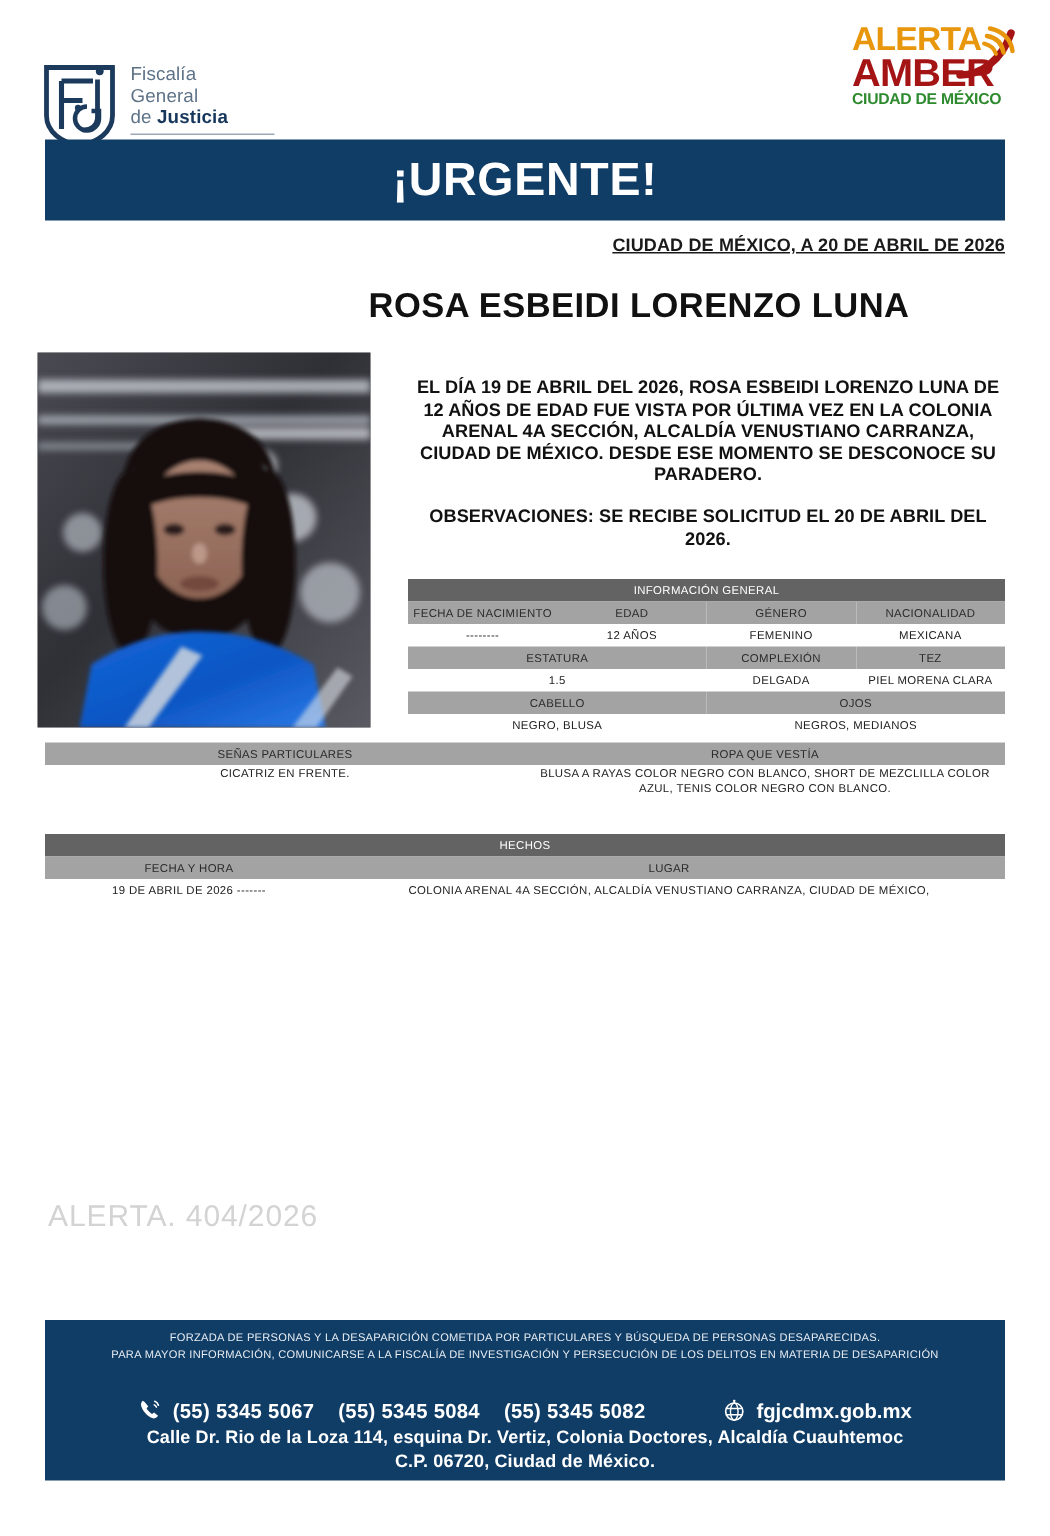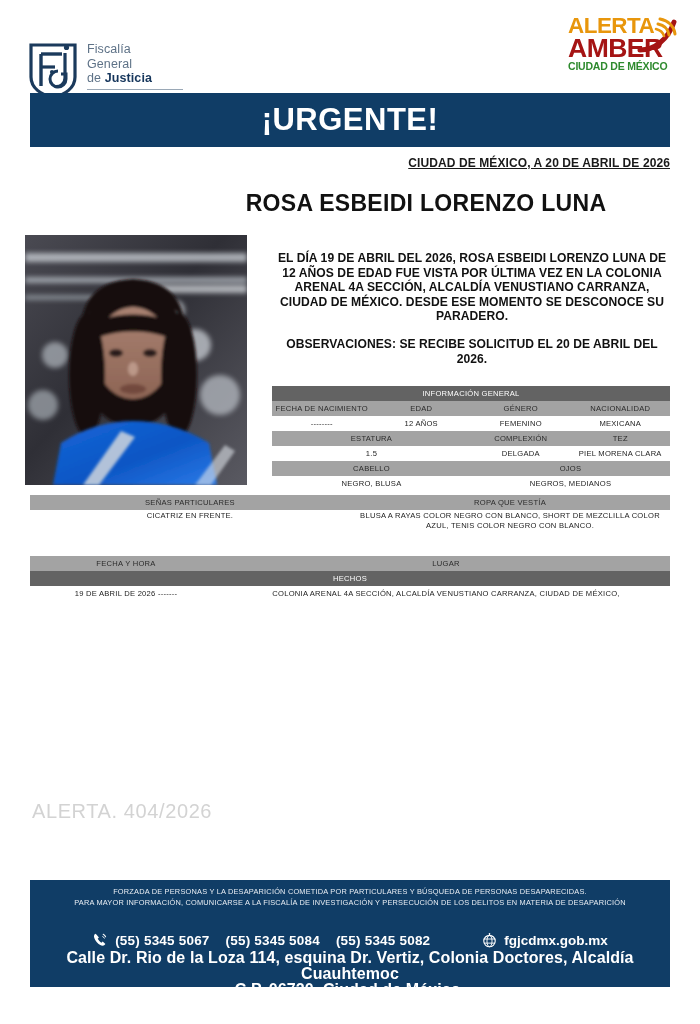--- a/index.html
+++ b/index.html
@@ -265,21 +265,21 @@
   .web {
     display: flex;
     align-items: center;
     font-size: 13.5px;
     font-weight: bold;
     margin-left: 52px;
   }
   .footer-addr {
     margin-top: 2px;
     text-align: center;
-    font-size: 16px;
+    font-size: 12px;
     font-weight: bold;
     line-height: 16px;
     letter-spacing: .1px;
   }
 </style>
 </head>
 <body>
 
 <div class="header">
 
@@ -438,25 +438,25 @@
 </tbody>
   </table>
 
 <table class="tbl" id="tbl-hechos">
   <colgroup>
       <col style="width:192px">
       <col style="width:448px">
     </colgroup>
   <tbody>
       <tr>
+    <td class="hdr-dark" colspan="2">HECHOS</td>
+  </tr>
+  <tr>
     <td class="hdr-light">FECHA Y HORA</td>
     <td class="hdr-light">LUGAR</td>
-  </tr>
-  <tr>
-    <td class="hdr-dark" colspan="2">HECHOS</td>
   </tr>
   <tr class="val-row">
     <td>19 DE ABRIL DE 2026 -------</td>
     <td>COLONIA ARENAL 4A SECCIÓN, ALCALDÍA VENUSTIANO CARRANZA, CIUDAD DE MÉXICO,</td>
   </tr>
 </tbody>
   </table>
 
 <div class="alerta-num">ALERTA. 404/2026</div>
 

